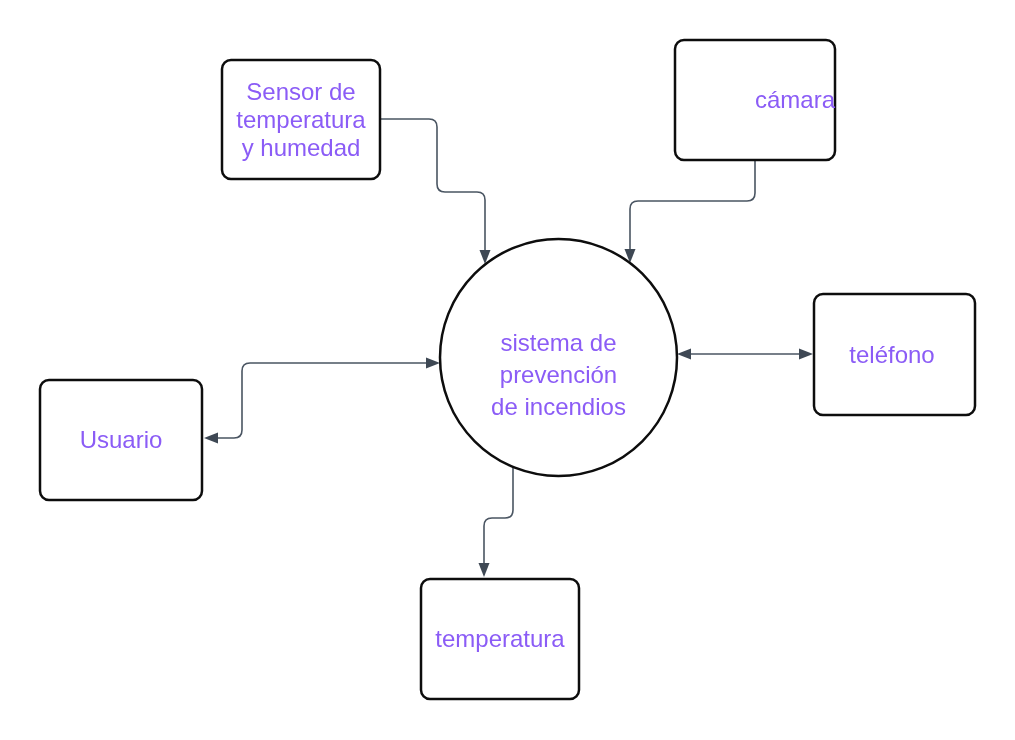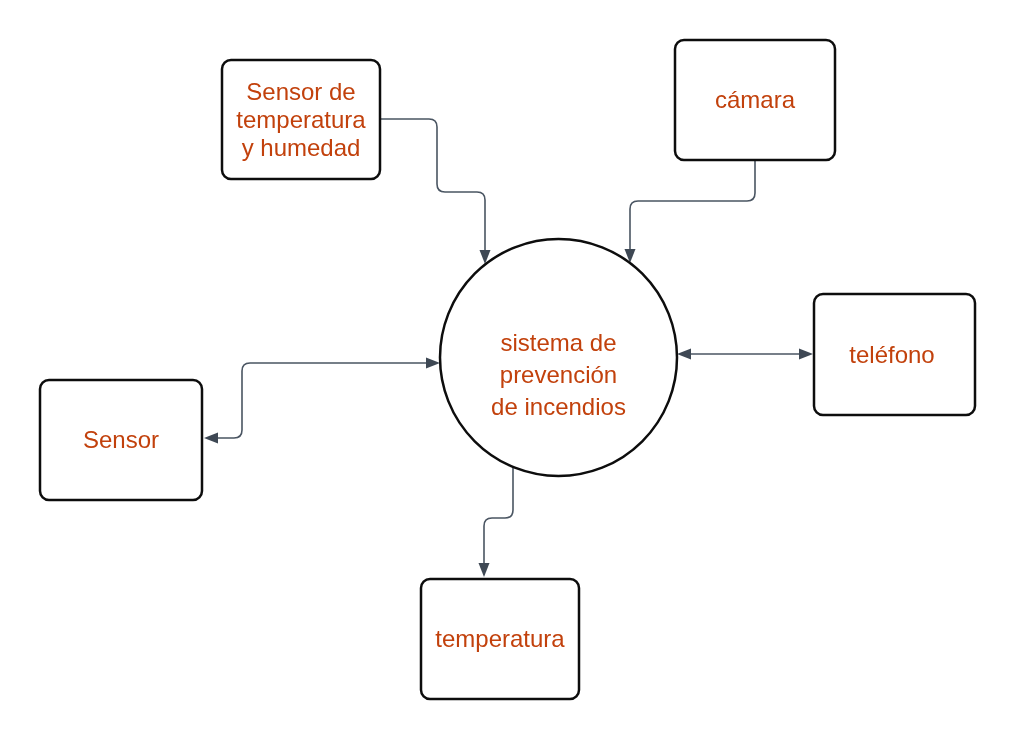--- a/index.html
+++ b/index.html
@@ -19,27 +19,27 @@
     position: absolute;
     left: 0;
     top: 0;
   }
   .node-label {
     position: absolute;
     display: flex;
     align-items: center;
     justify-content: center;
     text-align: center;
-    color: #c2410c;
+    color: #8b5cf6;
     font-size: 24px;
     line-height: 28px;
     box-sizing: border-box;
   }
   .node-label.sensor     { left: 222px; top: 60px;  width: 158px; height: 119px; padding: 0 13px; }
-  .node-label.camera     { left: 675px; top: 40px;  width: 160px; height: 120px; }
+  .node-label.camera     { left: 675px; top: 40px;  width: 160px; height: 120px; justify-content: flex-end; }
   .node-label.phone      { left: 814px; top: 294px; width: 156px; height: 121px; }
   .node-label.user       { left: 40px;  top: 380px; width: 162px; height: 120px; }
   .node-label.sprinklers { left: 421px; top: 579px; width: 158px; height: 120px; }
   .node-label.process    { left: 440px; top: 256px; width: 237px; height: 237px; padding: 0 47px; line-height: 32px; }
 
   .shape {
     fill: #ffffff;
     stroke: #0d0d0d;
     stroke-width: 2.5;
   }
@@ -96,21 +96,21 @@
 
   <div class="node-label camera">
     <span>cámara</span>
   </div>
 
   <div class="node-label phone">
     <span>teléfono</span>
   </div>
 
   <div class="node-label user">
-    <span>Sensor</span>
+    <span>Usuario</span>
   </div>
 
   <div class="node-label sprinklers">
     <span>temperatura</span>
   </div>
 
   <div class="node-label process">
     <span>sistema de prevención de incendios</span>
   </div>
 

